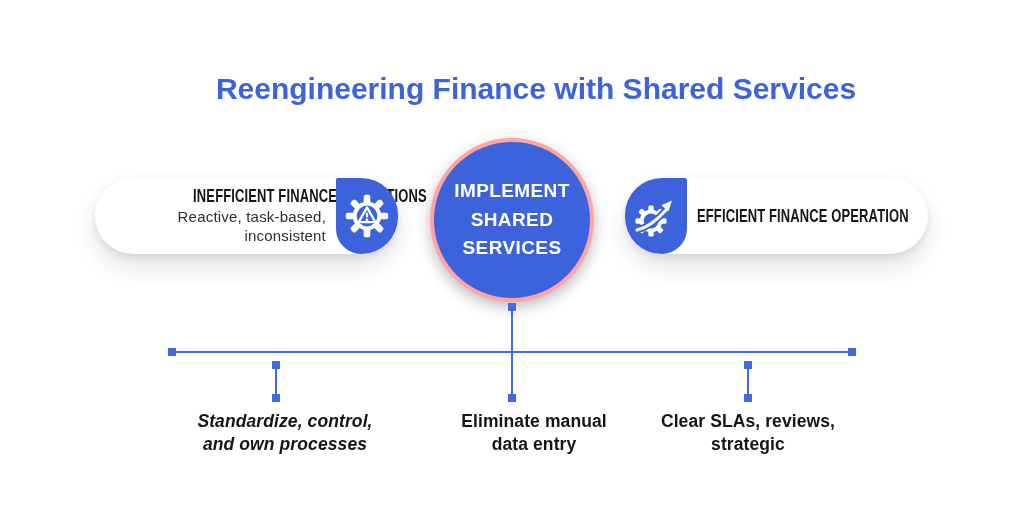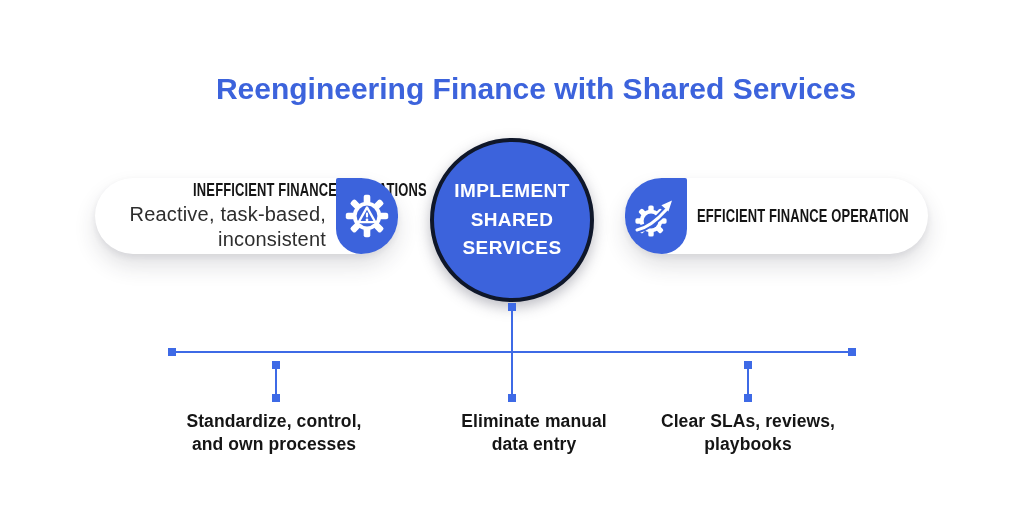--- a/index.html
+++ b/index.html
@@ -31,24 +31,24 @@
   .pill-content{
     position:absolute;top:0;height:100%;display:flex;flex-direction:column;
     justify-content:center;gap:2px;
   }
   .pill-left .pill-content{left:0;right:72px;text-align:right;padding-left:16px;}
   .pill-right .pill-content{left:72px;right:16px;text-align:right;padding-right:8px;}
   .pill-heading{font-size:17.5px;font-weight:bold;color:var(--ink);white-space:nowrap;line-height:1.15;}
   .pill-heading>span{display:inline-block;transform:scaleX(0.74);letter-spacing:0.2px;}
   .pill-left .pill-heading>span{transform-origin:right center;}
   .pill-right .pill-heading>span{transform-origin:left center;}
-  .pill-desc{font-size:20px;color:var(--muted);line-height:1.26;white-space:pre-line;letter-spacing:0.2px;}
+  .pill-desc{font-size:15px;color:var(--muted);line-height:1.26;white-space:pre-line;letter-spacing:0.2px;}
   .center-circle{
     position:absolute;left:430px;top:138px;width:164px;height:164px;box-sizing:border-box;
-    background:var(--accent);border:4px solid #0f172a;border-radius:50%;
+    background:var(--accent);border:4px solid #fca5a5;border-radius:50%;
     box-shadow:0 5px 14px rgba(60,60,80,0.35);
     display:flex;align-items:center;justify-content:center;
   }
   .circle-label{
     color:#fff;font-weight:bold;font-size:19px;line-height:1.5;text-align:center;
     white-space:pre-line;letter-spacing:0.4px;
   }
   .line{position:absolute;background:var(--line);}
   .sq{position:absolute;width:8px;height:8px;background:var(--line);}
   .caption{
@@ -132,20 +132,20 @@
   <div class="sq" style="left:508px;top:394px;"></div>
 
   <div class="line" style="left:274.8px;top:364px;width:2.4px;height:34px;"></div>
   <div class="sq" style="left:272px;top:361px;"></div>
   <div class="sq" style="left:272px;top:394px;"></div>
 
   <div class="line" style="left:746.8px;top:364px;width:2.4px;height:34px;"></div>
   <div class="sq" style="left:744px;top:361px;"></div>
   <div class="sq" style="left:744px;top:394px;"></div>
 
-  <div class="caption" style="left:274px;">Standardize, control,
+  <div class="caption" style="left:285px;font-style:italic;">Standardize, control,
 and own processes</div>
   <div class="caption" style="left:534px;">Eliminate manual
 data entry</div>
   <div class="caption" style="left:748px;">Clear SLAs, reviews,
-playbooks</div>
+strategic</div>
 
 </div>
 
 </body></html>

